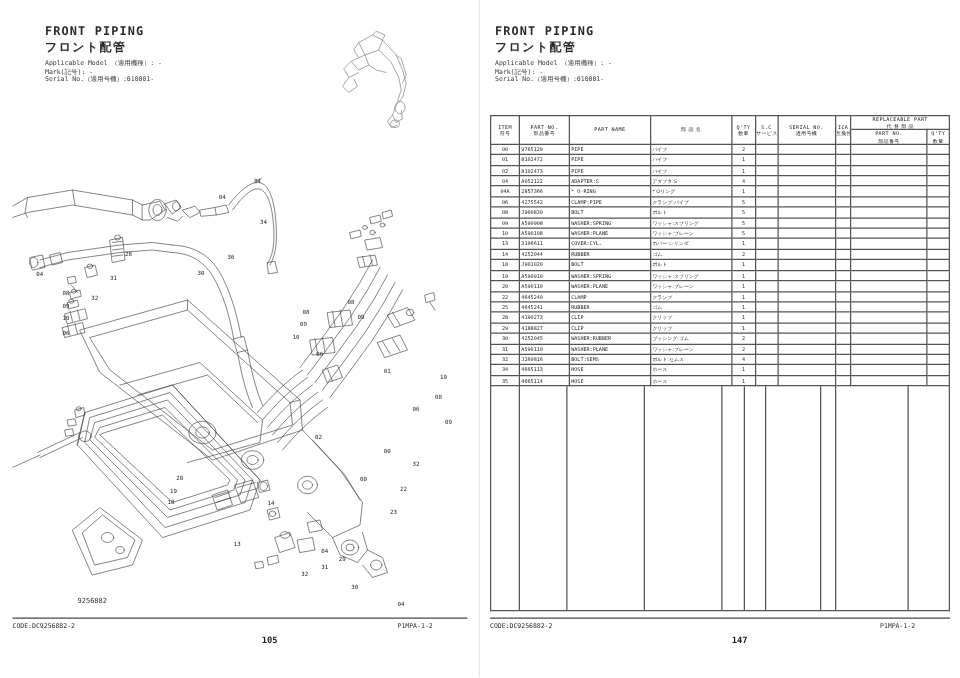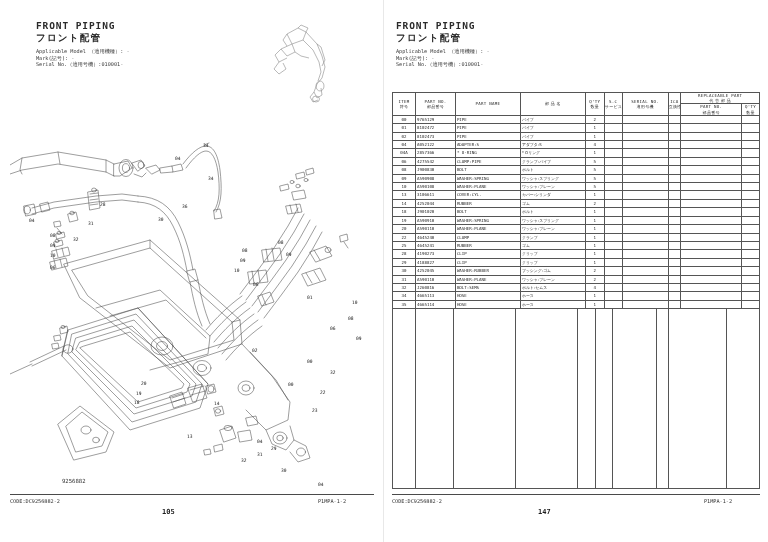--- a/index.html
+++ b/index.html
@@ -36,21 +36,21 @@
 
   
   .footer-code {
     position:absolute; font-size:5.2px; color:#2e2e2e; white-space:nowrap;
   }
   .footer-right {
     position:absolute; font-size:5.2px; color:#2e2e2e; white-space:nowrap;
   }
   .footer-page {
     position:absolute; font-size:7px; color:#1d1d1d; font-weight:700;
-    white-space:nowrap; text-align:left;
+    white-space:nowrap; text-align:right;
   }
   .rule { position:absolute; height:1px; background:#4a4a4a; }
 
   .drawing-no {
     position:absolute; font-size:5.6px; color:#2e2e2e; white-space:nowrap;
   }
 
   
   .ptable {
     position:absolute;

